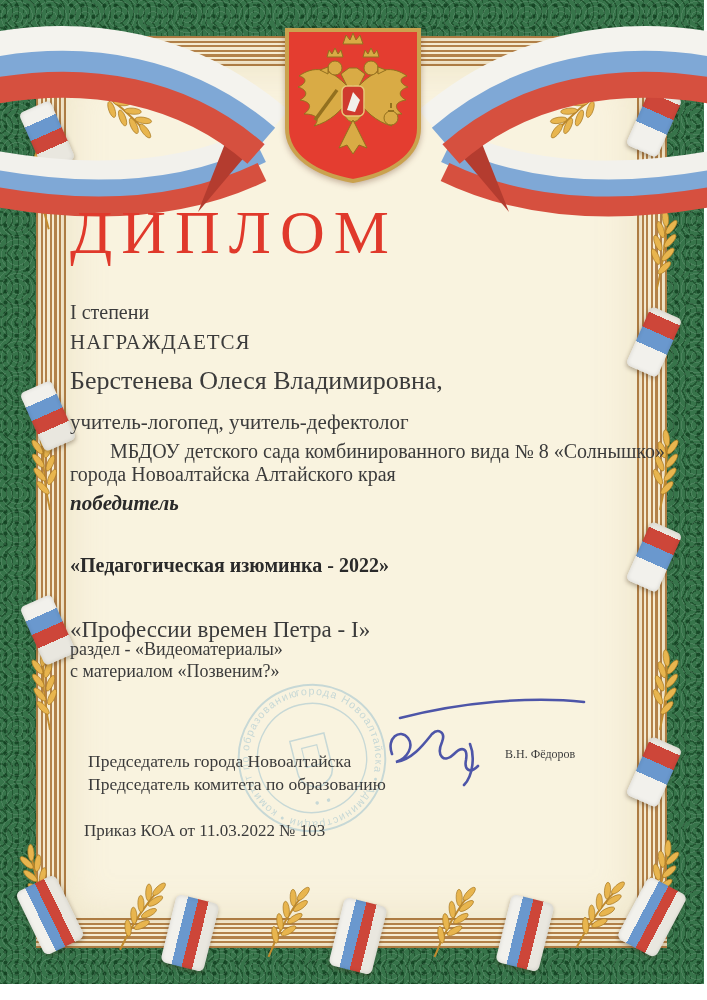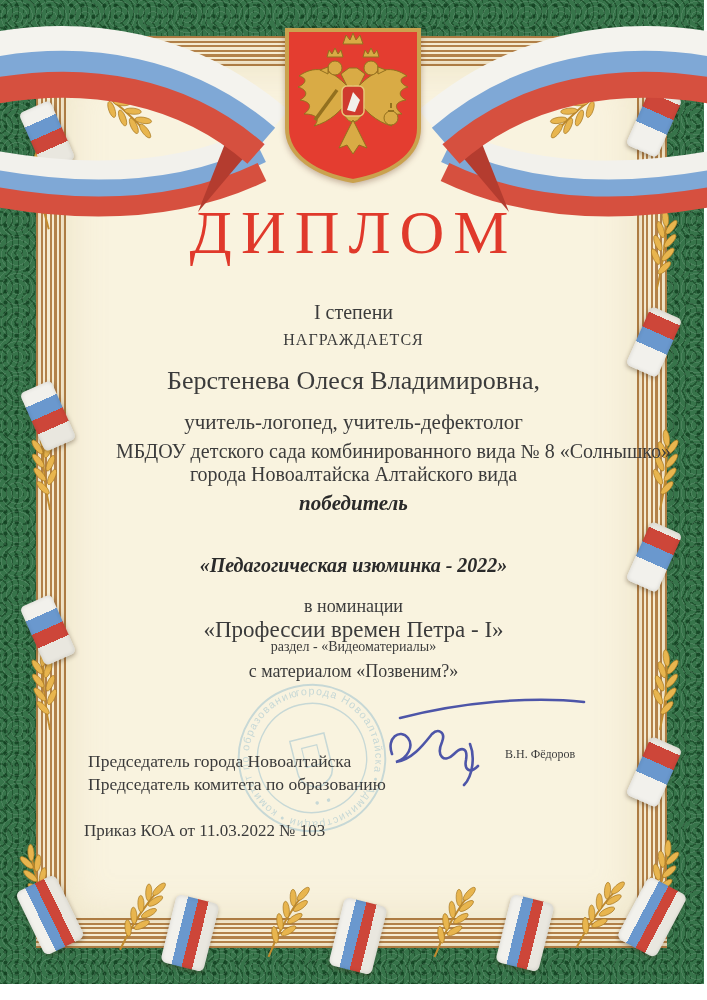--- a/index.html
+++ b/index.html
@@ -35,34 +35,34 @@
     background:linear-gradient(to right,#f2f1ec 0 26%,#6a98ce 26% 50%,#cd4639 50% 74%,#e9e7df 74%);}
   
   .wheat{position:absolute;width:46px;height:84px;}
   
   .banner{position:absolute;left:0;top:16px;width:707px;height:215px;}
   .coat{position:absolute;left:277px;top:24px;width:152px;height:162px;filter:drop-shadow(0 2px 3px rgba(90,40,20,.35));}
   
   .stamp{position:absolute;left:234px;top:680px;width:156px;height:156px;opacity:.55;transform:rotate(-14deg);}
   .signature{position:absolute;left:372px;top:688px;width:218px;height:100px;}
   
-  .txt{position:absolute;left:70px;width:567px;text-align:center;color:#3b3b3b;line-height:1.12;white-space:nowrap;}
+  .txt{position:absolute;left:70px;width:567px;color:#3b3b3b;line-height:1.12;white-space:nowrap;}
   .t-title{top:198px;font-size:62px;color:#e0392b;letter-spacing:9px;font-weight:400;}
   .t-degree{top:301px;font-size:20px;}
-  .t-awarded{top:331px;font-size:16px;letter-spacing:1px;}
+  .t-awarded{top:331px;font-size:21px;letter-spacing:1px;}
   .t-name{top:366px;font-size:26px;}
   .t-pos{top:411px;font-size:21px;}
   .t-org1{top:440px;font-size:20px;margin-left:40px;}
   .t-org2{top:463px;font-size:20px;}
   .t-result{top:492px;font-size:21px;font-weight:bold;font-style:italic;color:#2a2a2a;}
   .t-contest1{top:530px;font-size:20px;font-weight:bold;font-style:italic;color:#2a2a2a;}
-  .t-contest2{top:554px;font-size:20px;font-weight:bold;font-style:italic;color:#2a2a2a;}
+  .t-contest2{top:554px;font-size:20px;font-weight:bold;color:#2a2a2a;}
   .t-nomlbl{top:596px;font-size:18px;}
   .t-nom{top:617px;font-size:23px;}
-  .t-sect{top:639px;font-size:14px;}
+  .t-sect{top:639px;font-size:18px;}
   .t-mat{top:661px;font-size:18px;}
   .t-sig1{top:735px;left:88px;width:auto;text-align:left;font-size:17.5px;margin-top:40px;}
   .t-sig2{top:752px;left:88px;width:auto;text-align:left;font-size:17.5px;}
   .t-signer{top:748px;left:505px;width:auto;text-align:left;font-size:12px;}
   .t-order{top:821px;left:84px;width:auto;text-align:left;font-size:17px;}
   .t-city{top:874px;font-size:19px;}
   .stamp text{font-family:"Liberation Sans","DejaVu Sans",sans-serif;}
 </style>
 </head>
 <body>
@@ -222,24 +222,23 @@
       <path d="M 98 56 C 103 68, 101 88, 92 97"></path>
     </g>
   </svg>
 
   <div class="txt t-title">ДИПЛОМ</div>
   <div class="txt t-degree">I степени</div>
   <div class="txt t-awarded">НАГРАЖДАЕТСЯ</div>
   <div class="txt t-name">Берстенева Олеся Владимировна,</div>
   <div class="txt t-pos">учитель-логопед, учитель-дефектолог</div>
   <div class="txt t-org1">МБДОУ детского сада комбинированного вида № 8 «Солнышко»</div>
-  <div class="txt t-org2">города Новоалтайска Алтайского вида</div>
+  <div class="txt t-org2">города Новоалтайска Алтайского края</div>
   <div class="txt t-result">победитель</div>
   <div class="txt t-contest2">«Педагогическая изюминка - 2022»</div>
-  <div class="txt t-nomlbl">в номинации</div>
   <div class="txt t-nom">«Профессии времен Петра - I»</div>
   <div class="txt t-sect">раздел - «Видеоматериалы»</div>
   <div class="txt t-mat">с материалом «Позвеним?»</div>
   <div class="txt t-sig1">Председатель комитета по образованию</div>
   <div class="txt t-sig2">Председатель города Новоалтайска</div>
   <div class="txt t-signer">В.Н. Фёдоров</div>
   <div class="txt t-order">Приказ КОА от 11.03.2022 № 103</div>
 
 </div>
 

